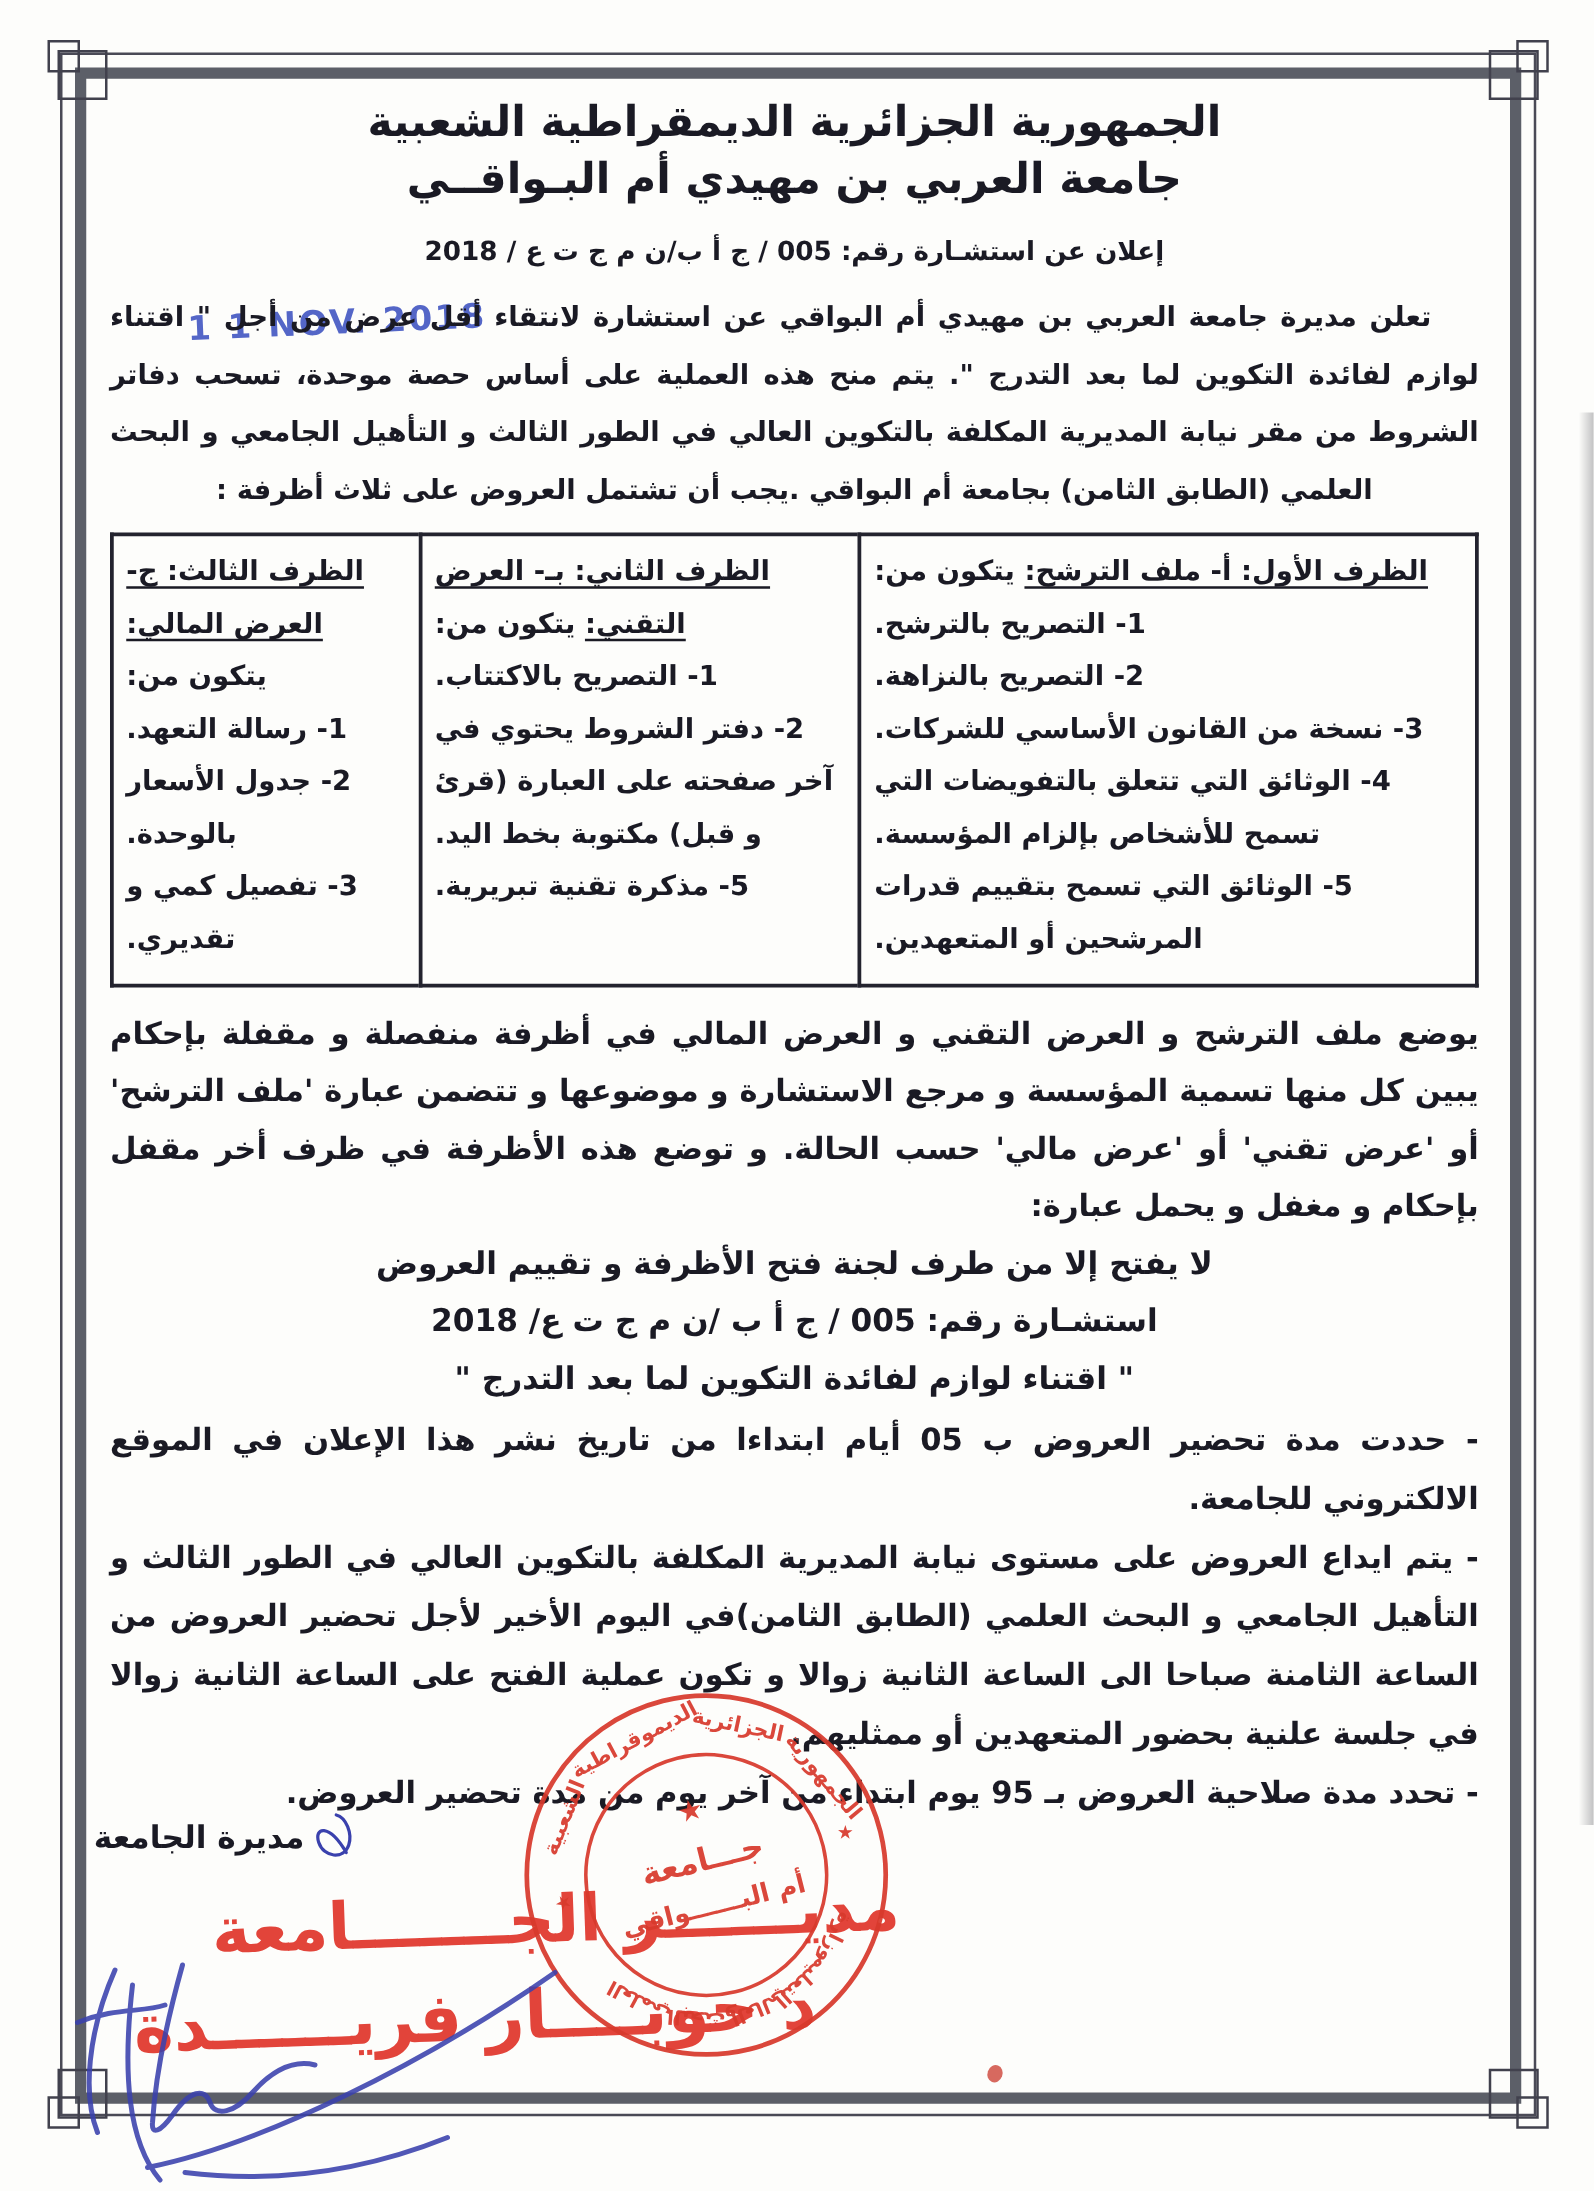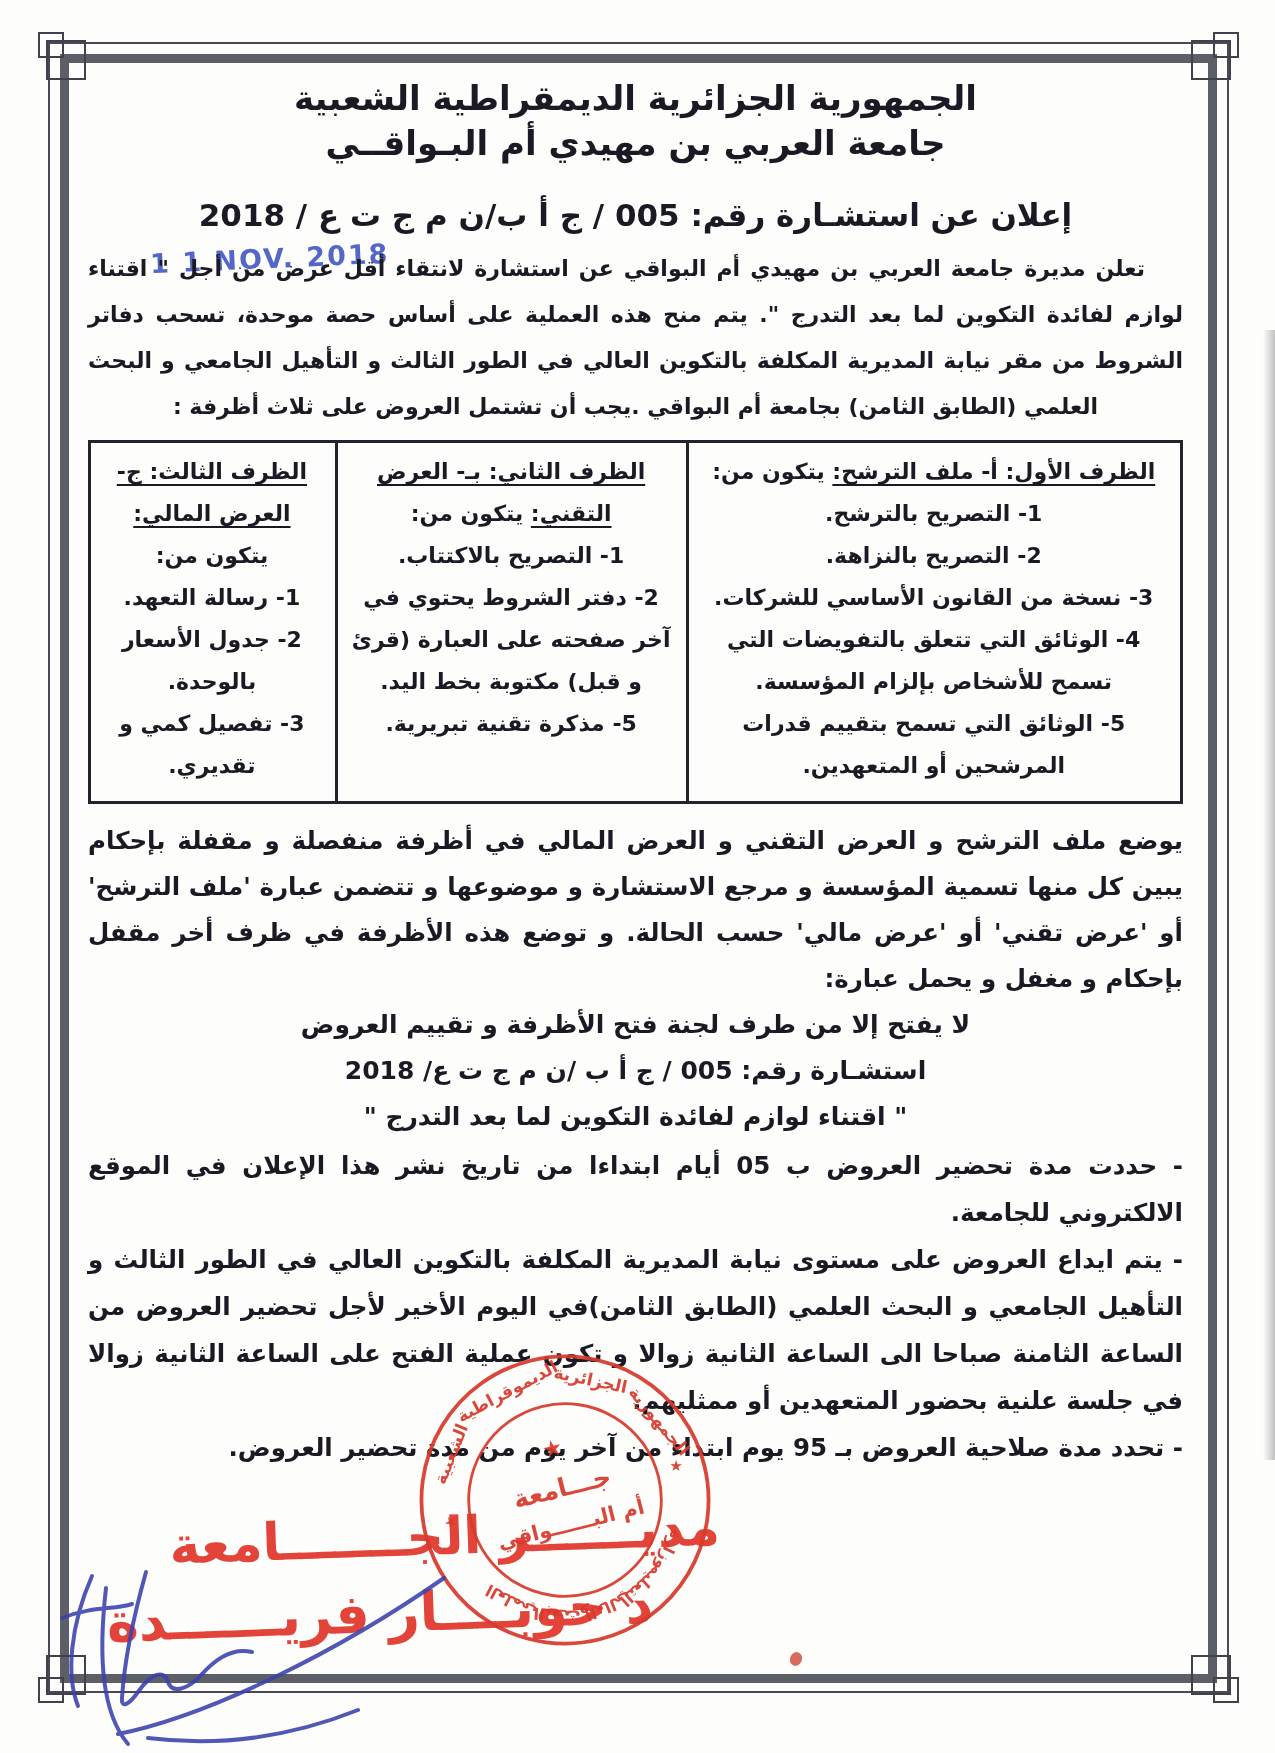--- a/index.html
+++ b/index.html
@@ -19,26 +19,26 @@
   .c-tl.big{left:46px;top:40px;}   .c-tl.small{left:38px;top:32px;}
   .c-tr.big{right:44px;top:40px;}  .c-tr.small{right:36px;top:32px;}
   .c-bl.big{left:46px;bottom:58px;}  .c-bl.small{left:38px;bottom:50px;}
   .c-br.big{right:44px;bottom:58px;} .c-br.small{right:36px;bottom:50px;}
   .edge-shadow{position:absolute;right:0;top:330px;width:12px;height:1130px;
     background:linear-gradient(to right,rgba(0,0,0,0),rgba(120,120,125,.45));}
   
   .content{position:absolute;left:88px;right:92px;top:64px;direction:rtl;font-weight:700;}
   .hdr{ text-align:center; font-size:34px; line-height:45px; margin-top:12px;}
   .hdr .hline{white-space:nowrap;}
-  .doc-title{text-align:center;font-size:31px;margin-top:28px;line-height:42px;}
+  .doc-title{text-align:center;font-size:21px;margin-top:14px;line-height:42px;}
   .intro{font-size:22px;line-height:46px;text-align:justify;text-align-last:center;
     text-indent:38px;margin:10px 0 0 0;}
   table.env{border-collapse:collapse;width:100%;margin-top:10px;direction:rtl;}
   table.env td{border:3px solid #23232e;vertical-align:top;padding:8px 12px 14px 10px;
-    font-size:22px;line-height:42px;text-align:center;}
+    font-size:22px;line-height:42px;text-align:left;}
   td.col-a{width:45.2%;margin-top:36px;} td.col-b{width:32.2%;} td.col-c{width:22.6%;}
   .u{text-decoration:underline;text-decoration-thickness:2px;text-underline-offset:5px;}
   .closing{font-size:24.5px;line-height:46px;text-align:justify;margin:14px 0 0 0;}
   .cline{text-align:center;font-size:25px;line-height:46px;}
   .terms{font-size:24.5px;line-height:47px;text-align:justify;margin-top:2px;}
   
   .sig-role{position:absolute;left:75px;top:1446px;direction:rtl;font-size:25px;font-weight:700;
     display:flex;align-items:center;gap:4px;}
   .date-stamp{position:absolute;left:150px;top:243px;color:#3d52c0;font-weight:700;
     font-size:27px;letter-spacing:2px;transform:rotate(-2.5deg);opacity:.88;white-space:nowrap;}
@@ -115,20 +115,26 @@
     <div class="cline">استشـارة رقم: 005 / ج أ ب /ن م ج ت ع/ 2018</div>
     <div class="cline">" اقتناء لوازم لفائدة التكوين لما بعد التدرج "</div>
 
     <div class="terms">
       <div>- حددت مدة تحضير العروض ب 05 أيام ابتداءا من تاريخ نشر هذا الإعلان في الموقع الالكتروني للجامعة.</div>
       <div>- يتم ايداع العروض على مستوى نيابة المديرية المكلفة بالتكوين العالي في الطور الثالث و التأهيل الجامعي و البحث العلمي (الطابق الثامن)في اليوم الأخير لأجل تحضير العروض من الساعة الثامنة صباحا الى الساعة الثانية زوالا و تكون عملية الفتح على الساعة الثانية زوالا في جلسة علنية بحضور المتعهدين أو ممثليهم.</div>
       <div>- تحدد مدة صلاحية العروض بـ 95 يوم ابتداء من آخر يوم من مدة تحضير العروض.</div>
     </div>
   </div>
 
+  <div class="sig-role">
+    <svg width="38" height="46" viewBox="0 0 38 46">
+      <path d="M30,36 C16,12 4,16 8,28 C12,40 28,42 32,30 C35,21 30,8 22,6" fill="none" stroke="#3a41ad" stroke-width="2.6" stroke-linecap="round"></path>
+    </svg>
+    <span>مديرة الجامعة</span>
+  </div>
 
   <div class="red-line l1">مديــــــر الجـــــــامعة</div>
   <div class="red-line l2">د حوبــــار فريــــــدة</div>
 
   <svg class="round-stamp" width="340" height="340" viewBox="0 0 360 360">
     <g transform="rotate(-14 180 180)">
       <circle cx="180" cy="180" r="152" fill="none" stroke="#d83a2d" stroke-width="4"></circle>
       <circle cx="180" cy="180" r="102" fill="none" stroke="#d83a2d" stroke-width="3"></circle>
       <text transform="rotate(64 180 180)" x="180" y="56" font-size="18" text-anchor="middle">الجمهورية</text>
       <text transform="rotate(26 180 180)" x="180" y="56" font-size="18" text-anchor="middle">الجزائرية</text>

